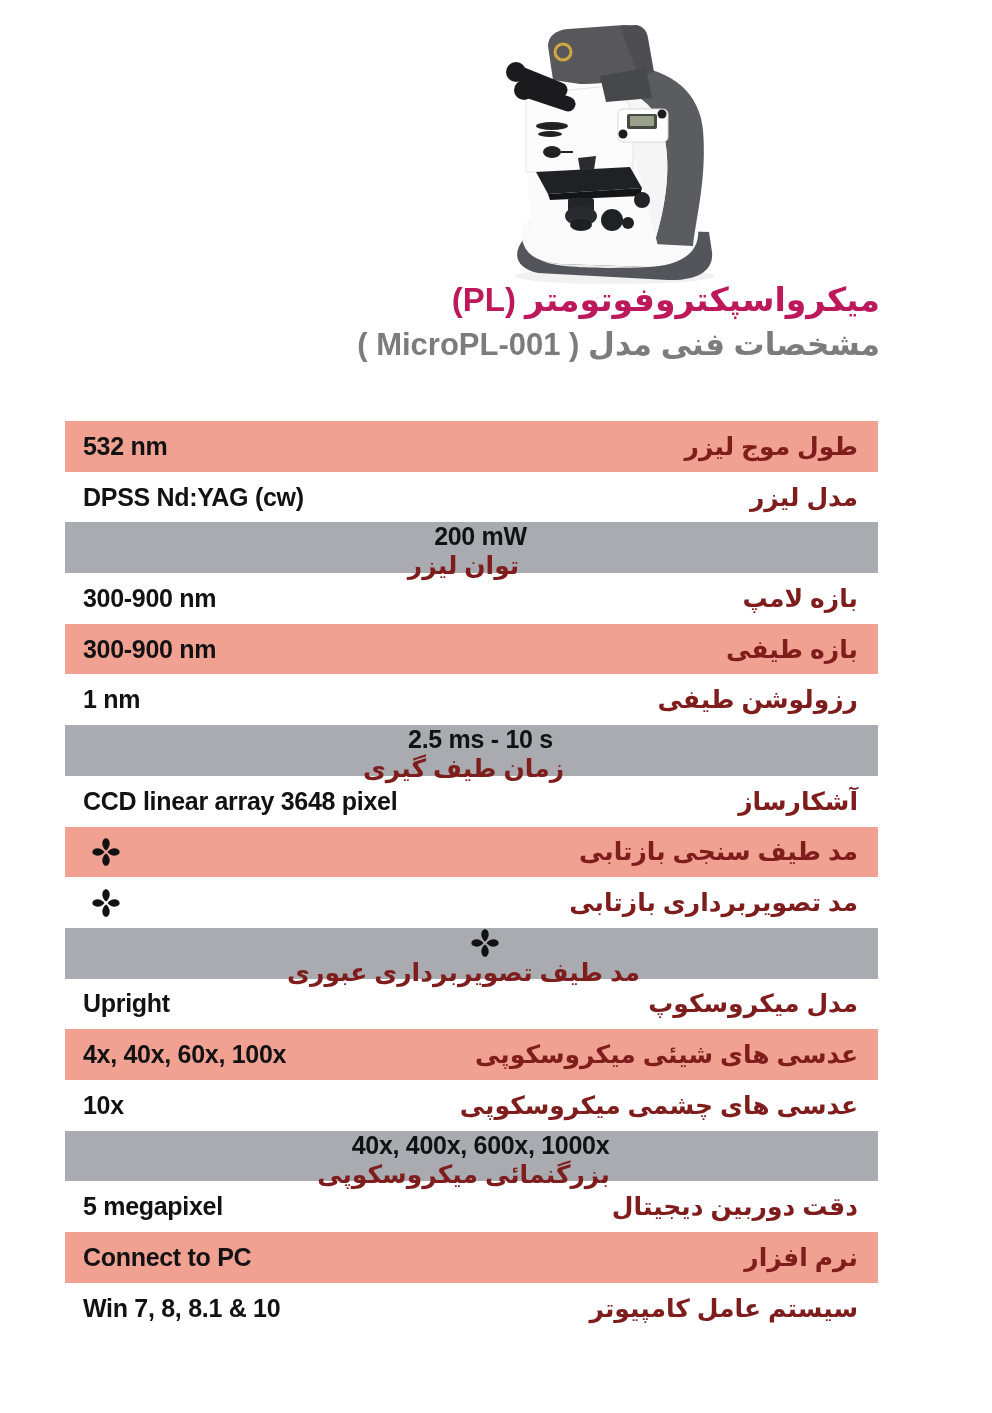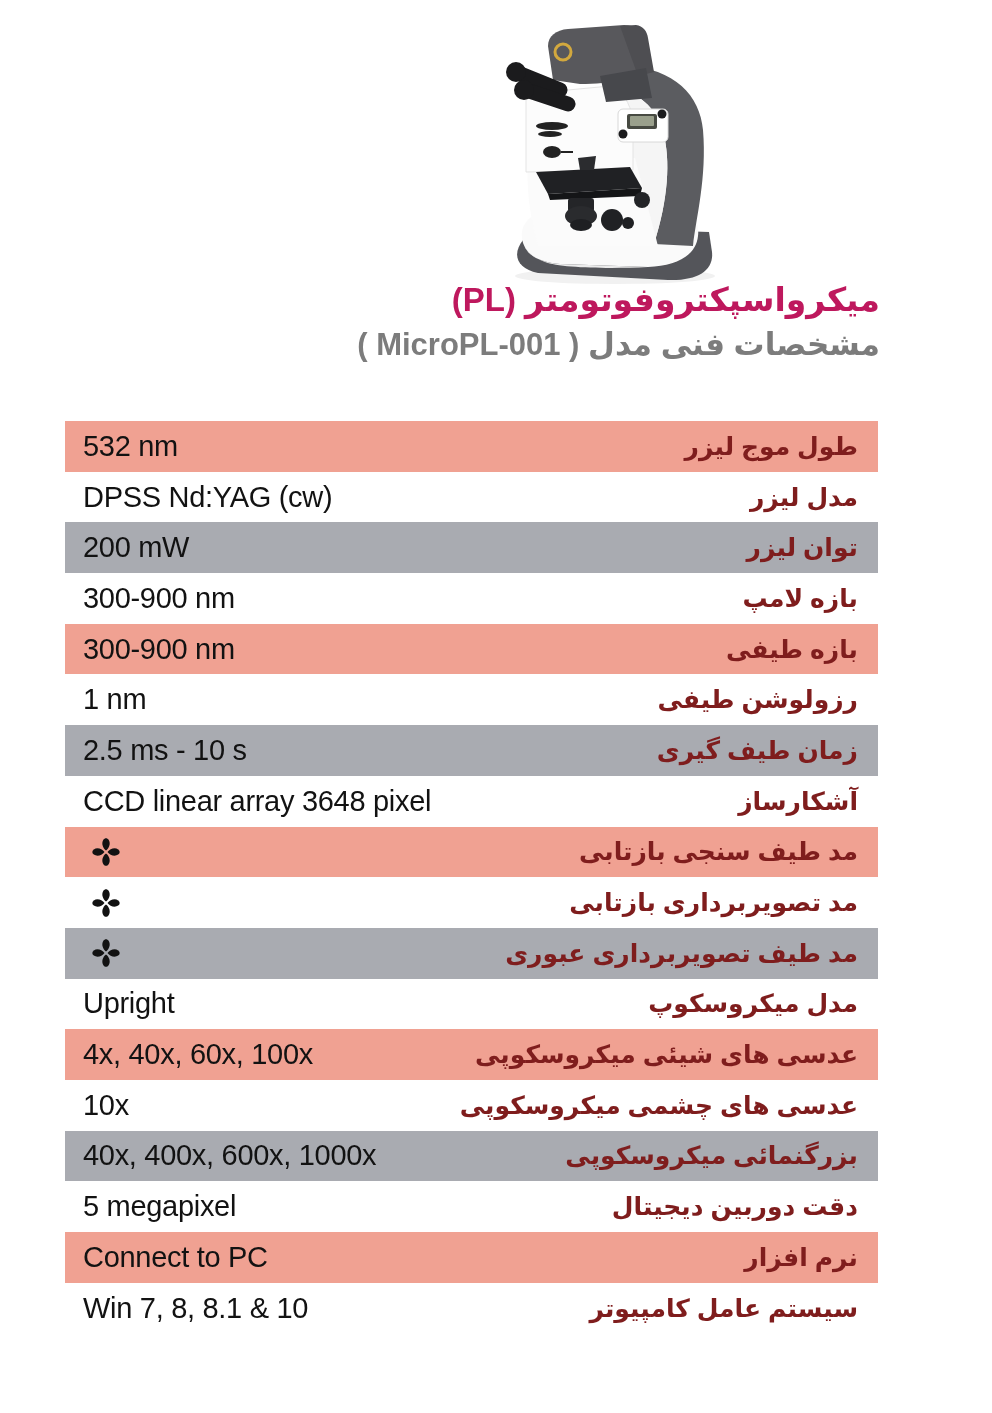--- a/index.html
+++ b/index.html
@@ -19,28 +19,28 @@
   .subtitle{
     direction:rtl;font-size:31px;color:#7c7c7c;font-weight:bold;
     line-height:1.2;margin-top:6px;white-space:nowrap;
   }
   
   .spec-table{position:absolute;left:65px;top:421px;width:813px;}
   .row{
     height:50.7px;display:flex;justify-content:space-between;align-items:center;
   }
   .bg-salmon{background:#f0a192;}
-  .bg-gray{background:#a9abb1;}
+  .bg-gray{background:#a9abb1;flex-direction:column;}
   .bg-white{background:#ffffff;}
   .label{
     direction:rtl;font-size:25px;font-weight:bold;color:#7f1d1d;
     padding-left:4px;padding-right:20px;white-space:nowrap;
   }
   .value{
-    direction:ltr;font-size:29px;font-weight:normal;color:#121212;
+    direction:ltr;font-size:25px;font-weight:bold;color:#121212;
     padding-left:18px;letter-spacing:-0.3px;white-space:nowrap;
     display:flex;align-items:center;
   }
   .petal-icon{margin-left:8px;}
 </style>
 </head>
 <body>
 
 <svg class="microscope" width="320" height="280" viewBox="0 0 320 280" aria-hidden="true">
 

